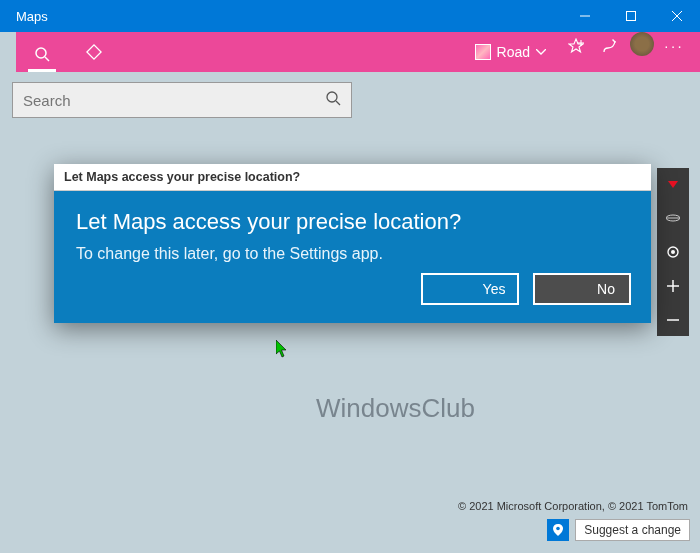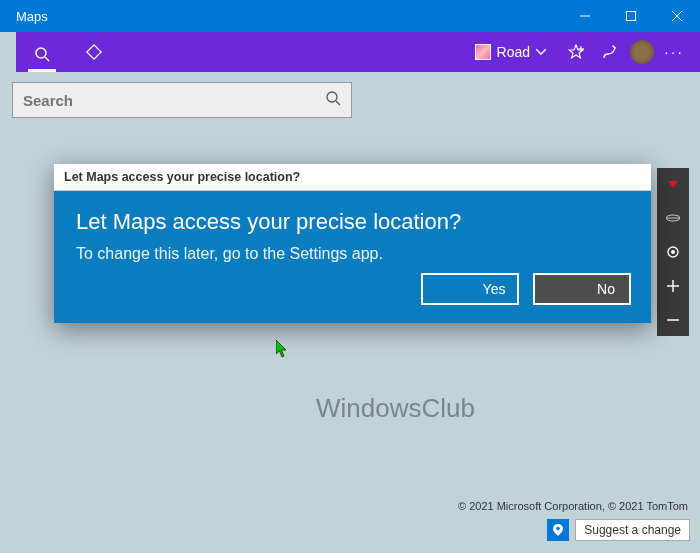--- a/index.html
+++ b/index.html
@@ -26,23 +26,22 @@
     width: 46px;
     height: 32px;
     display: flex;
     align-items: center;
     justify-content: center;
     color: #fff;
     font-size: 11px;
   }
   .topnav {
     height: 40px;
-    background: #6d28d9;
-    display: flex;
-    align-items: center;
+    background: #ec4899;
+    display: flex;
     color: #fff;
     padding: 0 12px;
     gap: 6px;
     margin-left: 16px;
   }
   .topnav .left-icons { display: flex; gap: 24px; align-items: center; }
   .topnav .icon-btn {
     width: 28px;
     height: 28px;
     display: flex;
@@ -86,21 +85,20 @@
     align-items: center;
     padding: 0 10px;
   }
   .searchbar input {
     flex: 1;
     border: none;
     background: transparent;
     font-size: 15px;
     outline: none;
     color: #666;
-    font-weight: bold;
   }
   .searchbar .sicon { color: #555; }
   .right-toolbar {
     position: absolute;
     right: 11px;
     top: 168px;
     width: 32px;
     background: #3a3a3a;
     display: flex;
     flex-direction: column;

